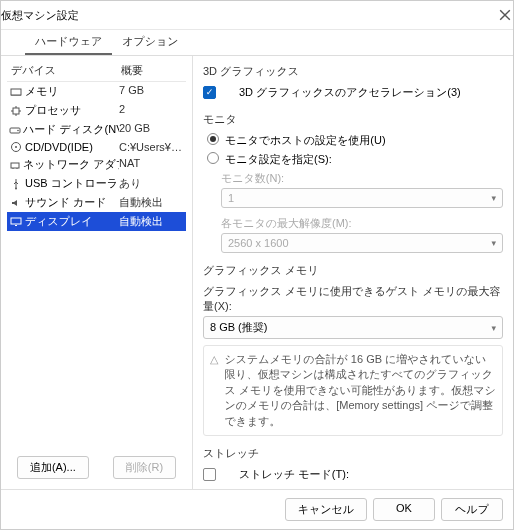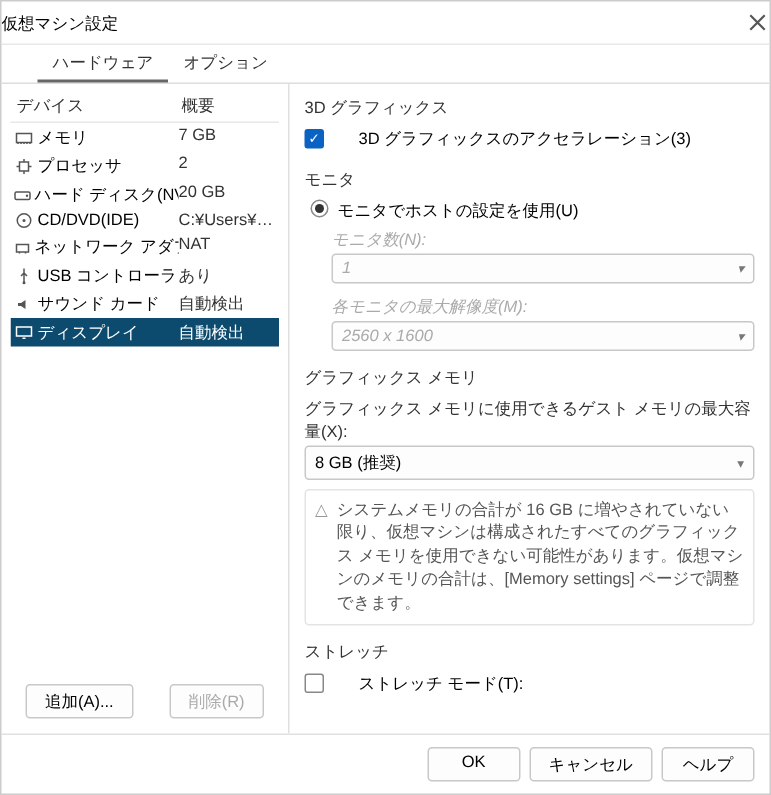--- a/index.html
+++ b/index.html
@@ -12,36 +12,36 @@
 .tab.active { border-bottom: 2px solid #666; }
 .content { flex: 1; display: flex; overflow: hidden; }
 .left-panel { width: 192px; border-right: 1px solid #e0e0e0; display: flex; flex-direction: column; padding: 4px 6px; }
 .device-header { display: flex; padding: 3px 4px; color: #333; border-bottom: 1px solid #e8e8e8; }
 .device-header .col1 { width: 110px; }
 .device-list { flex: 1; overflow: auto; }
 .device-row { display: flex; align-items: flex-start; padding: 2px 2px; }
 .device-row .icon { width: 14px; height: 12px; display: inline-flex; align-items: center; justify-content: center; color: #555; margin-right: 2px; }
 .device-row .col1 { width: 110px; display: flex; align-items: center; white-space: nowrap; overflow: hidden; }
 .device-row .col2 { flex: 1; white-space: nowrap; overflow: hidden; text-overflow: ellipsis; color: #333; }
-.device-row.selected { background: #0c4a6e; color: #fff; }
+.device-row.selected { background: #1d4ed8; color: #fff; }
 .device-row.selected .col2, .device-row.selected .icon { color: #fff; }
 .left-buttons { padding: 6px 0; display: flex; gap: 24px; justify-content: center; }
 .btn { border: 1px solid #c8c8c8; background: #fdfdfd; padding: 3px 12px; border-radius: 3px; cursor: default; min-width: 62px; text-align: center; }
 .btn.disabled { color: #aaa; }
 .right-panel { flex: 1; padding: 8px 10px 4px 10px; overflow: auto; display: flex; flex-direction: column; gap: 10px; }
 .group-title { color: #333; margin-bottom: 4px; }
 .group { }
 .checkbox-row { display: flex; align-items: center; gap: 23px; padding: 2px 0; }
 .checkbox { width: 13px; height: 13px; border: 1px solid #888; border-radius: 2px; display: inline-flex; align-items: center; justify-content: center; background: #fff; }
 .checkbox.checked { background: #0a63c2; border-color: #0a63c2; color: #fff; }
 .checkbox.checked::after { content: "✓"; font-size: 9px; line-height: 1; }
 .radio-row { display: flex; align-items: flex-start; gap: 6px; padding: 2px 0 2px 4px; }
 .radio { width: 12px; height: 12px; border: 1px solid #888; border-radius: 50%; display: inline-block; position: relative; }
 .radio.checked::after { content: ""; position: absolute; top: 2px; left: 2px; width: 6px; height: 6px; background: #333; border-radius: 50%; }
-.indent { padding-left: 18px; font-style: italic; }
+.indent { padding-left: 18px; }
 .form-label { color: #333; padding: 2px 0; }
 .select { border: 1px solid #c8c8c8; border-radius: 3px; padding: 3px 6px; display: flex; align-items: center; justify-content: space-between; background: #fdfdfd; }
 .chev { color: #777; font-size: 9px; }
 .info-box { display: flex; gap: 6px; border: 1px solid #e4e4e4; border-radius: 3px; padding: 6px; color: #555; line-height: 1.4; }
 .info-icon { width: 14px; color: #999; }
 .disabled-text { color: #aaa; }
 .footer { border-top: 1px solid #e0e0e0; padding: 8px 10px; display: flex; justify-content: flex-end; gap: 6px; }
 svg { width: 12px; height: 12px; }
 </style>
 </head>
@@ -178,20 +178,24 @@
         <span>3D グラフィックスのアクセラレーション(3)</span>
       </div>
     </div>
 
     <div class="group">
       <div class="group-title">モニタ</div>
       <div class="radio-row">
         <span class="radio checked"></span>
         <span>モニタでホストの設定を使用(U)</span>
       </div>
+      <div class="radio-row">
+        <span class="radio"></span>
+        <span>モニタ設定を指定(S):</span>
+      </div>
       <div class="indent">
         <div class="form-label disabled-text">モニタ数(N):</div>
         <div class="select">
           <span class="disabled-text">1</span>
           <span class="chev">▾</span>
         </div>
         <div class="form-label disabled-text" style="margin-top:6px">各モニタの最大解像度(M):</div>
         <div class="select">
           <span class="disabled-text">2560 x 1600</span>
           <span class="chev">▾</span>
@@ -217,16 +221,16 @@
       <div class="checkbox-row">
         <span class="checkbox"></span>
         <span>ストレッチ モード(T):</span>
       </div>
 
     </div>
   </div>
 </div>
 
 <div class="footer">
+  <div class="btn"><span>キャンセル</span></div>
   <div class="btn"><span>OK</span></div>
-  <div class="btn"><span>キャンセル</span></div>
   <div class="btn"><span>ヘルプ</span></div>
 </div>
 
 </body></html>

